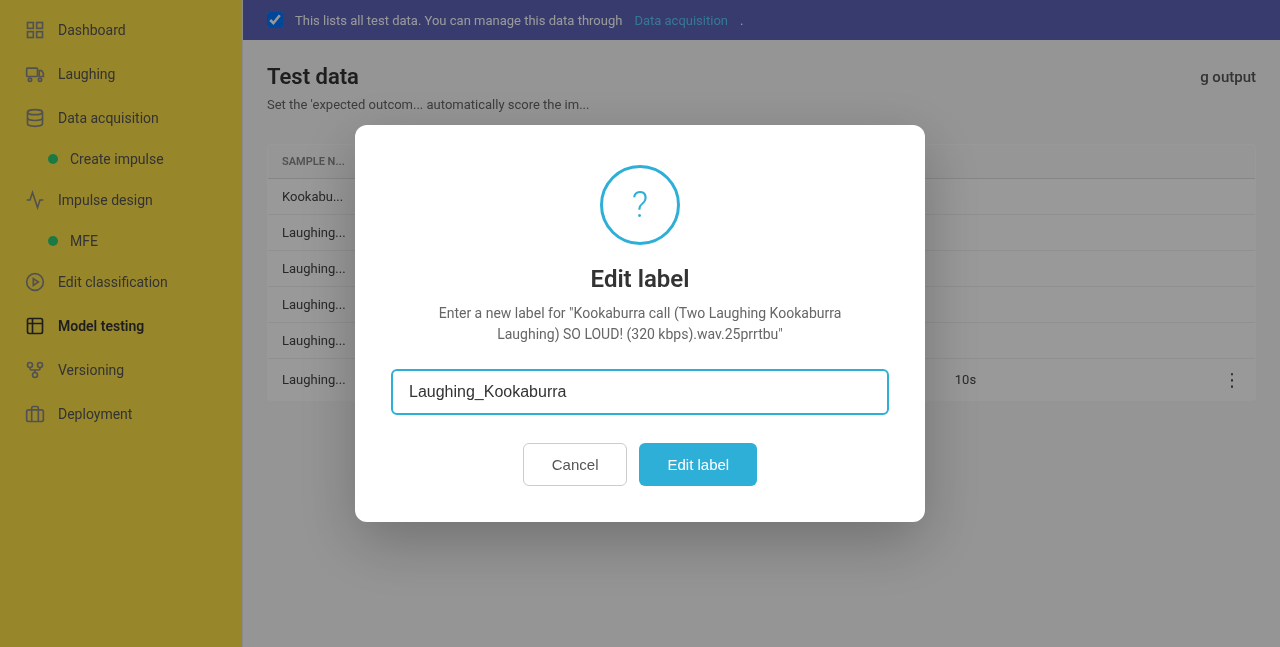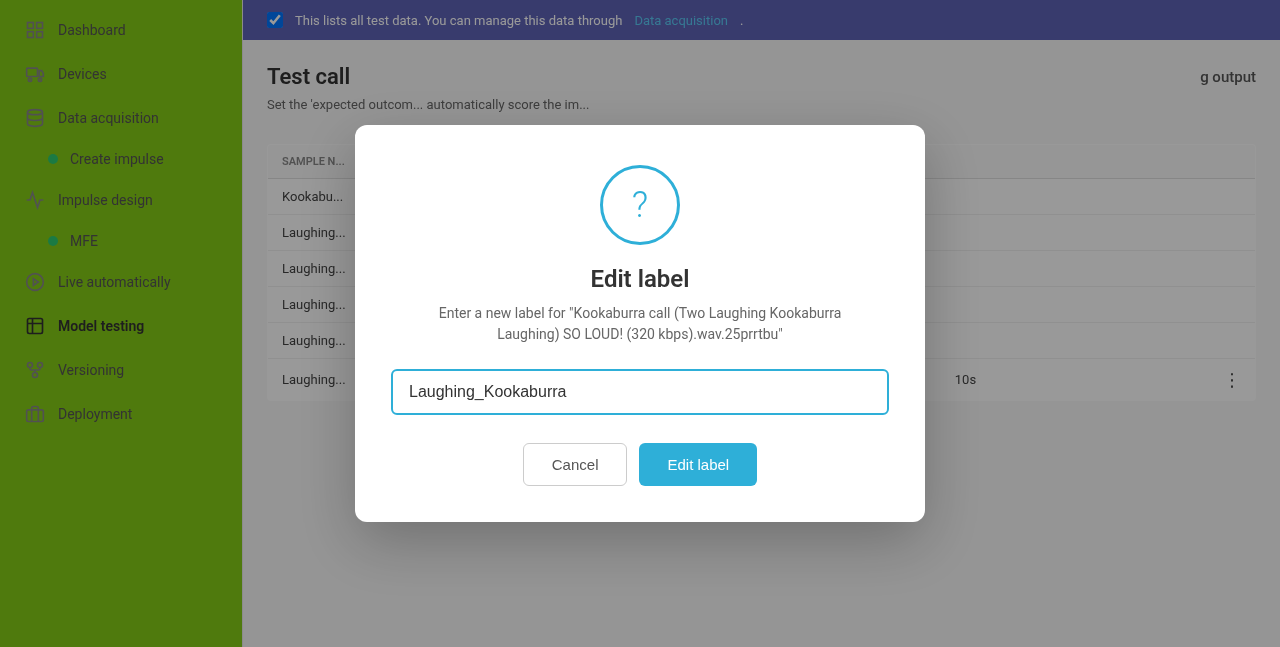--- a/index.html
+++ b/index.html
@@ -2,21 +2,21 @@
 <html><head>
   <meta charset="utf-8">
   <style>
     * { box-sizing: border-box; margin: 0; padding: 0; }
     body { font-family: -apple-system, BlinkMacSystemFont, 'Segoe UI', Roboto, sans-serif; background: #f5f5f5; display: flex; height: 647px; overflow: hidden; }
 
     
     .sidebar {
       width: 243px;
       min-width: 243px;
-      background: #84cc16;
+      background: #fde047;
       height: 647px;
       border-right: 1px solid #e8e8e8;
       display: flex;
       flex-direction: column;
       padding-top: 8px;
     }
     .sidebar-item {
       display: flex;
       align-items: center;
       padding: 10px 16px;
@@ -245,21 +245,21 @@
 
   <div class="sidebar-item">
     <span class="icon-wrap">
       <svg class="icon-svg" viewBox="0 0 24 24" fill="none" stroke="#888" stroke-width="2">
           <rect x="2" y="5" width="13" height="10" rx="1"></rect>
           <path d="M17 8h3l2 3v4h-5V8z"></path>
           <circle cx="6" cy="19" r="2"></circle>
           <circle cx="18" cy="19" r="2"></circle>
         </svg>
     </span>
-    <span>Devices</span>
+    <span>Laughing</span>
   </div>
 
   <div class="sidebar-item">
     <span class="icon-wrap">
       <svg class="icon-svg" viewBox="0 0 24 24" fill="none" stroke="#888" stroke-width="2">
           <ellipse cx="12" cy="5" rx="9" ry="3"></ellipse>
           <path d="M21 12c0 1.66-4.03 3-9 3S3 13.66 3 12"></path>
           <path d="M3 5v14c0 1.66 4.03 3 9 3s9-1.34 9-3V5"></path>
         </svg>
     </span>
@@ -287,21 +287,21 @@
 
 
 
   <div class="sidebar-item">
     <span class="icon-wrap">
       <svg class="icon-svg" viewBox="0 0 24 24" fill="none" stroke="#888" stroke-width="2">
           <circle cx="12" cy="12" r="10"></circle>
           <polygon points="10 8 16 12 10 16 10 8"></polygon>
         </svg>
     </span>
-    <span>Live automatically</span>
+    <span>Edit classification</span>
   </div>
 
   <div class="sidebar-item active">
     <span class="icon-wrap">
       <svg class="icon-svg" viewBox="0 0 24 24" fill="none" stroke="#333" stroke-width="2">
           <path d="M9 3H5a2 2 0 0 0-2 2v4m6-6h10a2 2 0 0 1 2 2v4M9 3v18m0 0h10a2 2 0 0 0 2-2V9M9 21H5a2 2 0 0 1-2-2V9m0 0h18"></path>
         </svg>
     </span>
     <span>Model testing</span>
   </div>
@@ -336,21 +336,21 @@
   <div class="top-banner">
     <input type="checkbox" checked="" style="">
     <span>This lists all test data. You can manage this data through </span>
     <a href="#">Data acquisition</a>
     <span>.</span>
   </div>
 
   <div class="content-area">
 
     <div class="content-header">
-      <h1 class="content-title">Test call</h1>
+      <h1 class="content-title">Test data</h1>
       <span class="output-link">g output</span>
     </div>
 
     <p class="content-desc">Set the 'expected outcom... automatically score the im...</p>
 
     <table class="data-table">
       <thead>
         <tr>
           <th>SAMPLE N...</th>
           <th>EXPECTED O...</th>

